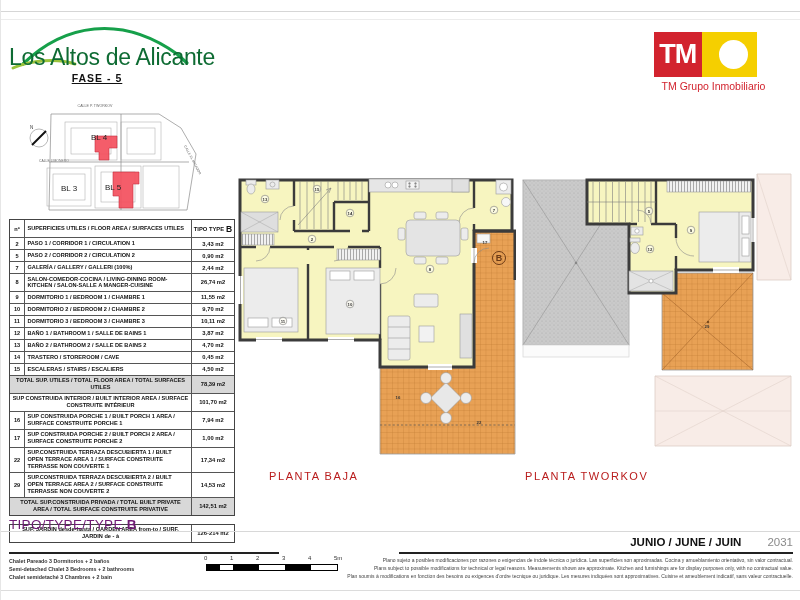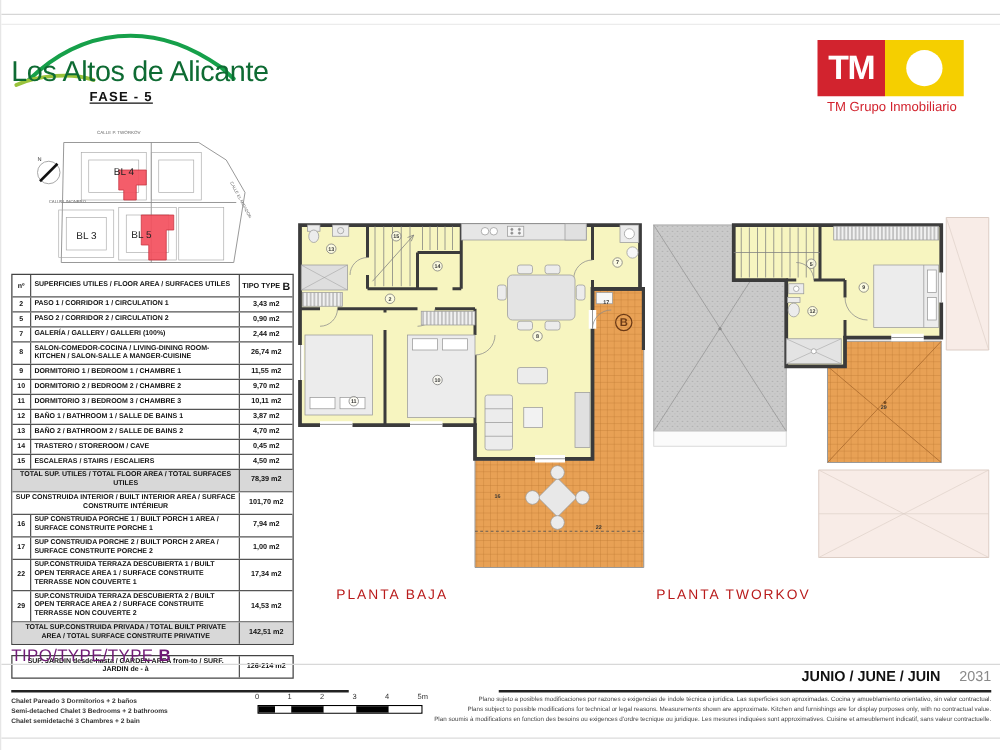--- a/index.html
+++ b/index.html
@@ -4,21 +4,21 @@
 <style>
   html,body{margin:0;padding:0;background:#fff;}
   .page{position:relative;width:800px;height:600px;background:#fff;overflow:hidden;
         font-family:"Liberation Sans",sans-serif;border-left:1px solid #e6e6e6;border-right:1px solid #e6e6e6;}
   .hl{position:absolute;left:0;right:0;height:1px;background:#ddd;}
   .abs{position:absolute;}
 
   
   #logo-title{position:absolute;left:8px;top:44px;font-size:23px;color:#0e6b33;letter-spacing:-0.3px;}
   #logo-phase{position:absolute;left:56px;top:72px;width:80px;text-align:center;font-size:10.5px;font-weight:bold;color:#111;letter-spacing:1px;text-decoration:underline;}
-  #tm-logo{position:absolute;left:653px;top:32px;width:117px;height:45px;display:flex;}
+  #tm-logo{position:absolute;left:653px;top:32px;width:103px;height:45px;display:flex;}
   #tm-red{width:54px;height:45px;background:#d2232e;color:#fff;font-weight:bold;font-size:27px;display:flex;align-items:center;justify-content:center;letter-spacing:-1px;}
   #tm-yellow{width:63px;height:45px;background:#f5cf00;position:relative;}
   #tm-circle{position:absolute;left:17px;top:8px;width:29px;height:29px;border-radius:50%;background:#fff;}
   #tm-name{position:absolute;left:645px;top:80px;width:135px;text-align:center;font-size:10.5px;font-weight:normal;color:#d2232e;}
 
   
   #table-wrap{position:absolute;left:8px;top:219px;width:226px;color:#111;}
   #table-main{border:1px solid #444;}
   .trow{display:flex;border-bottom:1px solid #555;min-height:11px;align-items:stretch;}
   .trow:last-child{border-bottom:none;}
@@ -42,21 +42,21 @@
   #caption-primera{left:524px;top:470px;}
 
   
   #tipo-title{position:absolute;left:8px;top:517px;font-size:13.5px;color:#701a75;letter-spacing:.3px;text-align:right;}
   #tipo-underline{position:absolute;left:8px;top:552px;width:270px;height:2px;background:#222;}
   #chalet-lines{position:absolute;left:8px;top:558px;font-size:5.3px;font-weight:bold;color:#333;line-height:1.5;}
   #scalebar{position:absolute;left:205px;top:555px;width:136px;height:18px;}
   #scale-ticks span{position:absolute;top:0;font-size:6px;color:#333;}
   #scale-bar{position:absolute;left:0;top:9px;width:130px;height:5px;border:1px solid #000;display:flex;}
   .sseg{height:100%;}
-  #junio{position:absolute;right:8px;top:536px;font-size:11.5px;color:#111;display:flex;gap:15px;align-items:baseline;}
+  #junio{position:absolute;right:8px;top:536px;font-size:11.5px;color:#111;display:flex;gap:26px;align-items:baseline;}
   #junio .yr{color:#8a8a8a;font-size:11.5px;}
   #junio-underline{position:absolute;left:398px;right:8px;top:552px;height:1.5px;background:#222;}
   #disclaimer{position:absolute;left:140px;right:8px;top:557px;font-size:5px;color:#444;text-align:right;line-height:1.55;}
 </style>
 </head>
 <body>
 
 <div class="page">
   <div class="hl" style="top:11px;background:#d6d6d6;"></div>
   <div class="hl" style="top:19px;background:#ececec;"></div>

